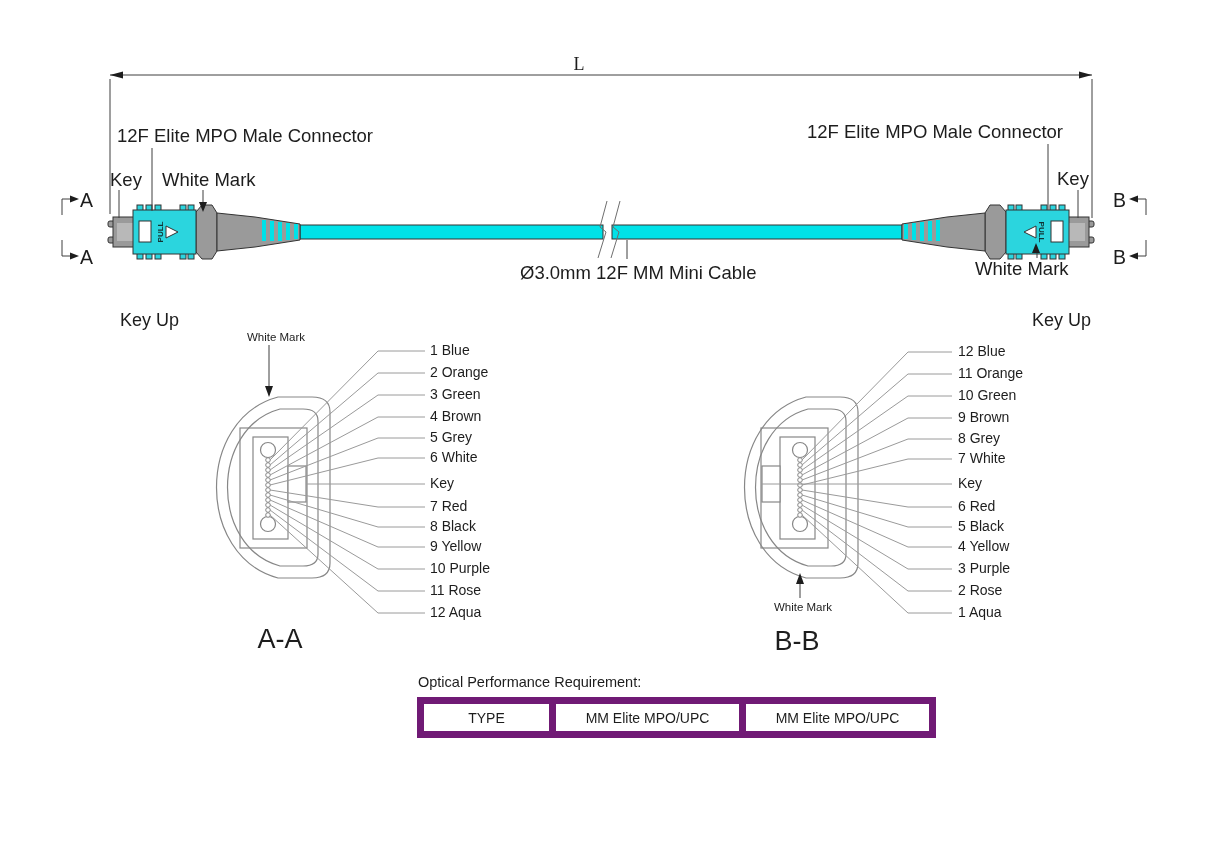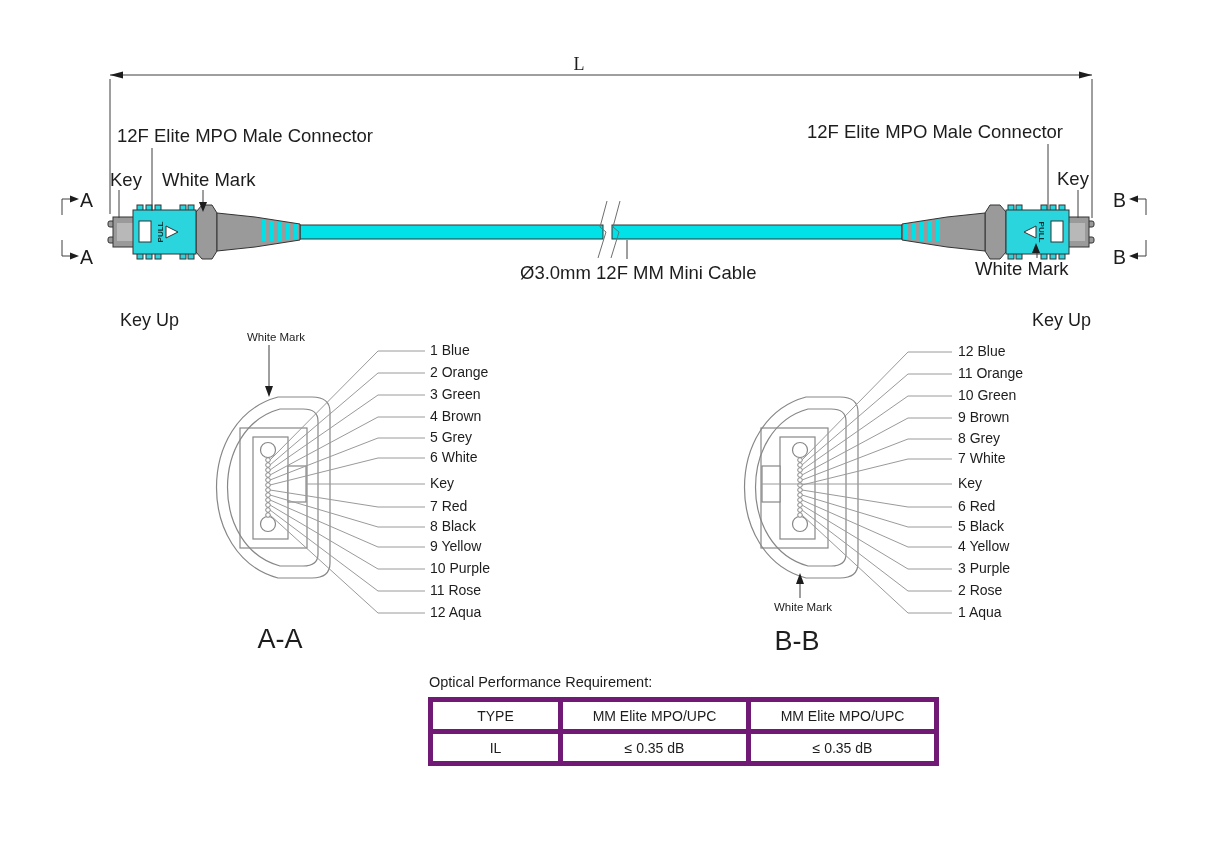--- a/index.html
+++ b/index.html
@@ -15,24 +15,24 @@
   .keyup-t{font-size:18px;}
   .dim-t{font-size:18px;font-family:"Liberation Serif", serif;}
   .pull-t{font-size:8px;font-weight:bold;fill:#133;}
   .thin{stroke:#3f3f3f;stroke-width:1;fill:none;}
   .fan{stroke:#9a9a9a;stroke-width:1;fill:none;}
   .face{stroke:#878787;stroke-width:1.2;fill:none;}
   .facefill{stroke:#878787;stroke-width:1.2;fill:#ffffff;}
   .hw{stroke:#333333;stroke-width:1;}
   .arrowfill{fill:#1d1d1d;stroke:none;}
   
-  .tbl-wrap{position:absolute;left:428px;top:674px;width:492px;}
+  .tbl-wrap{position:absolute;left:417px;top:674px;width:492px;}
   .tbl-title{font-size:14.5px;color:#1d1d1d;margin:0 0 7px 1px;}
   table.perf{border-collapse:collapse;table-layout:fixed;width:491px;}
-  table.perf td{border:5px solid #701a75;height:27px;text-align:center;vertical-align:middle;
+  table.perf td{border:7px solid #701a75;height:27px;text-align:center;vertical-align:middle;
                 font-size:14px;color:#1d1d1d;padding:0;margin-top:19px;}
   td.c0{width:125px;} td.c1{width:183px;} td.c2{width:183px;}
 </style>
 </head>
 <body>
 
 <div class="stage">
 <svg width="1214" height="858" viewBox="0 0 1214 858">
 
   <g>
@@ -289,21 +289,16 @@
 
 <div class="tbl-wrap">
   <div class="tbl-title">Optical Performance Requirement:</div>
   <table class="perf">
     <tbody>
       <tr>
         <td class="c0">TYPE</td>
         <td class="c1">MM Elite MPO/UPC</td>
         <td class="c2">MM Elite MPO/UPC</td>
       </tr>
-      <tr>
-        <td class="c0">IL</td>
-        <td class="c1">≤ 0.35 dB</td>
-        <td class="c2">≤ 0.35 dB</td>
-      </tr>
     </tbody>
   </table>
 </div>
 </div>
 
 </body></html>

